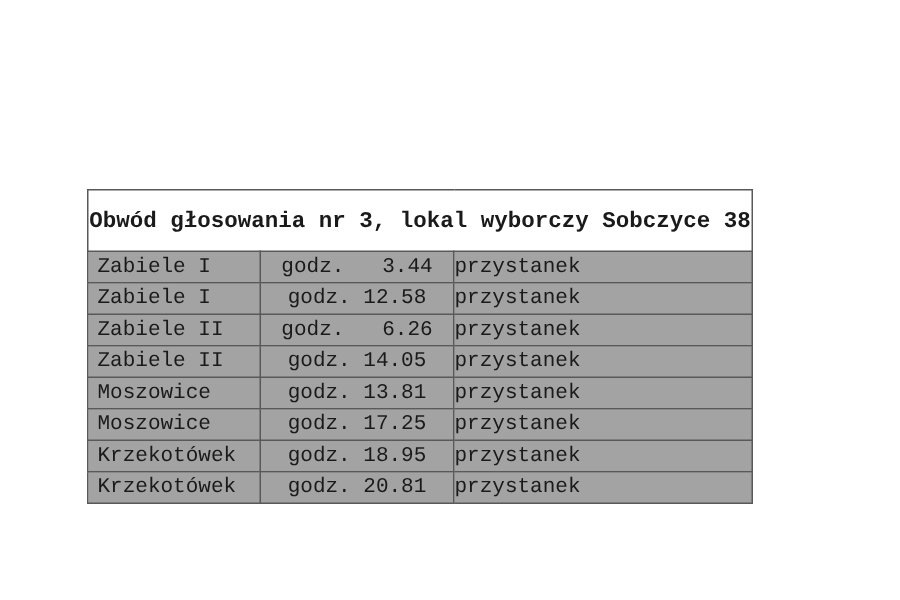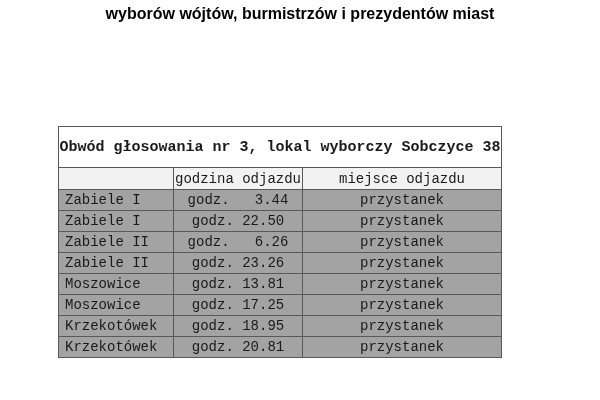--- a/index.html
+++ b/index.html
@@ -65,65 +65,58 @@
   }
   .data-row td.col-place {
     text-align: left;
     padding-left: 6px;
   }
   .data-row td.col-time {
     text-align: center;
     white-space: pre;
   }
   .data-row td.col-stop {
-    text-align: center;
   }
 </style>
 </head>
 <body>
 
 <div class="doc-title">
-  <div>wyborów wójtów, burmistrzów i prezydentów miast</div>
 </div>
 
 <table class="timetable">
   <colgroup>
     <col class="c-place">
     <col class="c-time">
     <col class="c-stop">
   </colgroup>
   <tbody>
     <tr class="caption-row">
       <td colspan="3">Obwód głosowania nr 3, lokal wyborczy Sobczyce 38</td>
     </tr>
-    <tr class="header-row">
-      <td></td>
-      <td>godzina odjazdu</td>
-      <td>miejsce odjazdu</td>
-    </tr>
   </tbody>
   <tbody id="rows-body">
       <tr class="data-row">
         <td class="col-place">Zabiele I</td>
         <td class="col-time">godz.   3.44</td>
         <td class="col-stop">przystanek</td>
       </tr>
       <tr class="data-row">
         <td class="col-place">Zabiele I</td>
-        <td class="col-time">godz. 22.50</td>
+        <td class="col-time">godz. 12.58</td>
         <td class="col-stop">przystanek</td>
       </tr>
       <tr class="data-row">
         <td class="col-place">Zabiele II</td>
         <td class="col-time">godz.   6.26</td>
         <td class="col-stop">przystanek</td>
       </tr>
       <tr class="data-row">
         <td class="col-place">Zabiele II</td>
-        <td class="col-time">godz. 23.26</td>
+        <td class="col-time">godz. 14.05</td>
         <td class="col-stop">przystanek</td>
       </tr>
       <tr class="data-row">
         <td class="col-place">Moszowice</td>
         <td class="col-time">godz. 13.81</td>
         <td class="col-stop">przystanek</td>
       </tr>
       <tr class="data-row">
         <td class="col-place">Moszowice</td>
         <td class="col-time">godz. 17.25</td>

